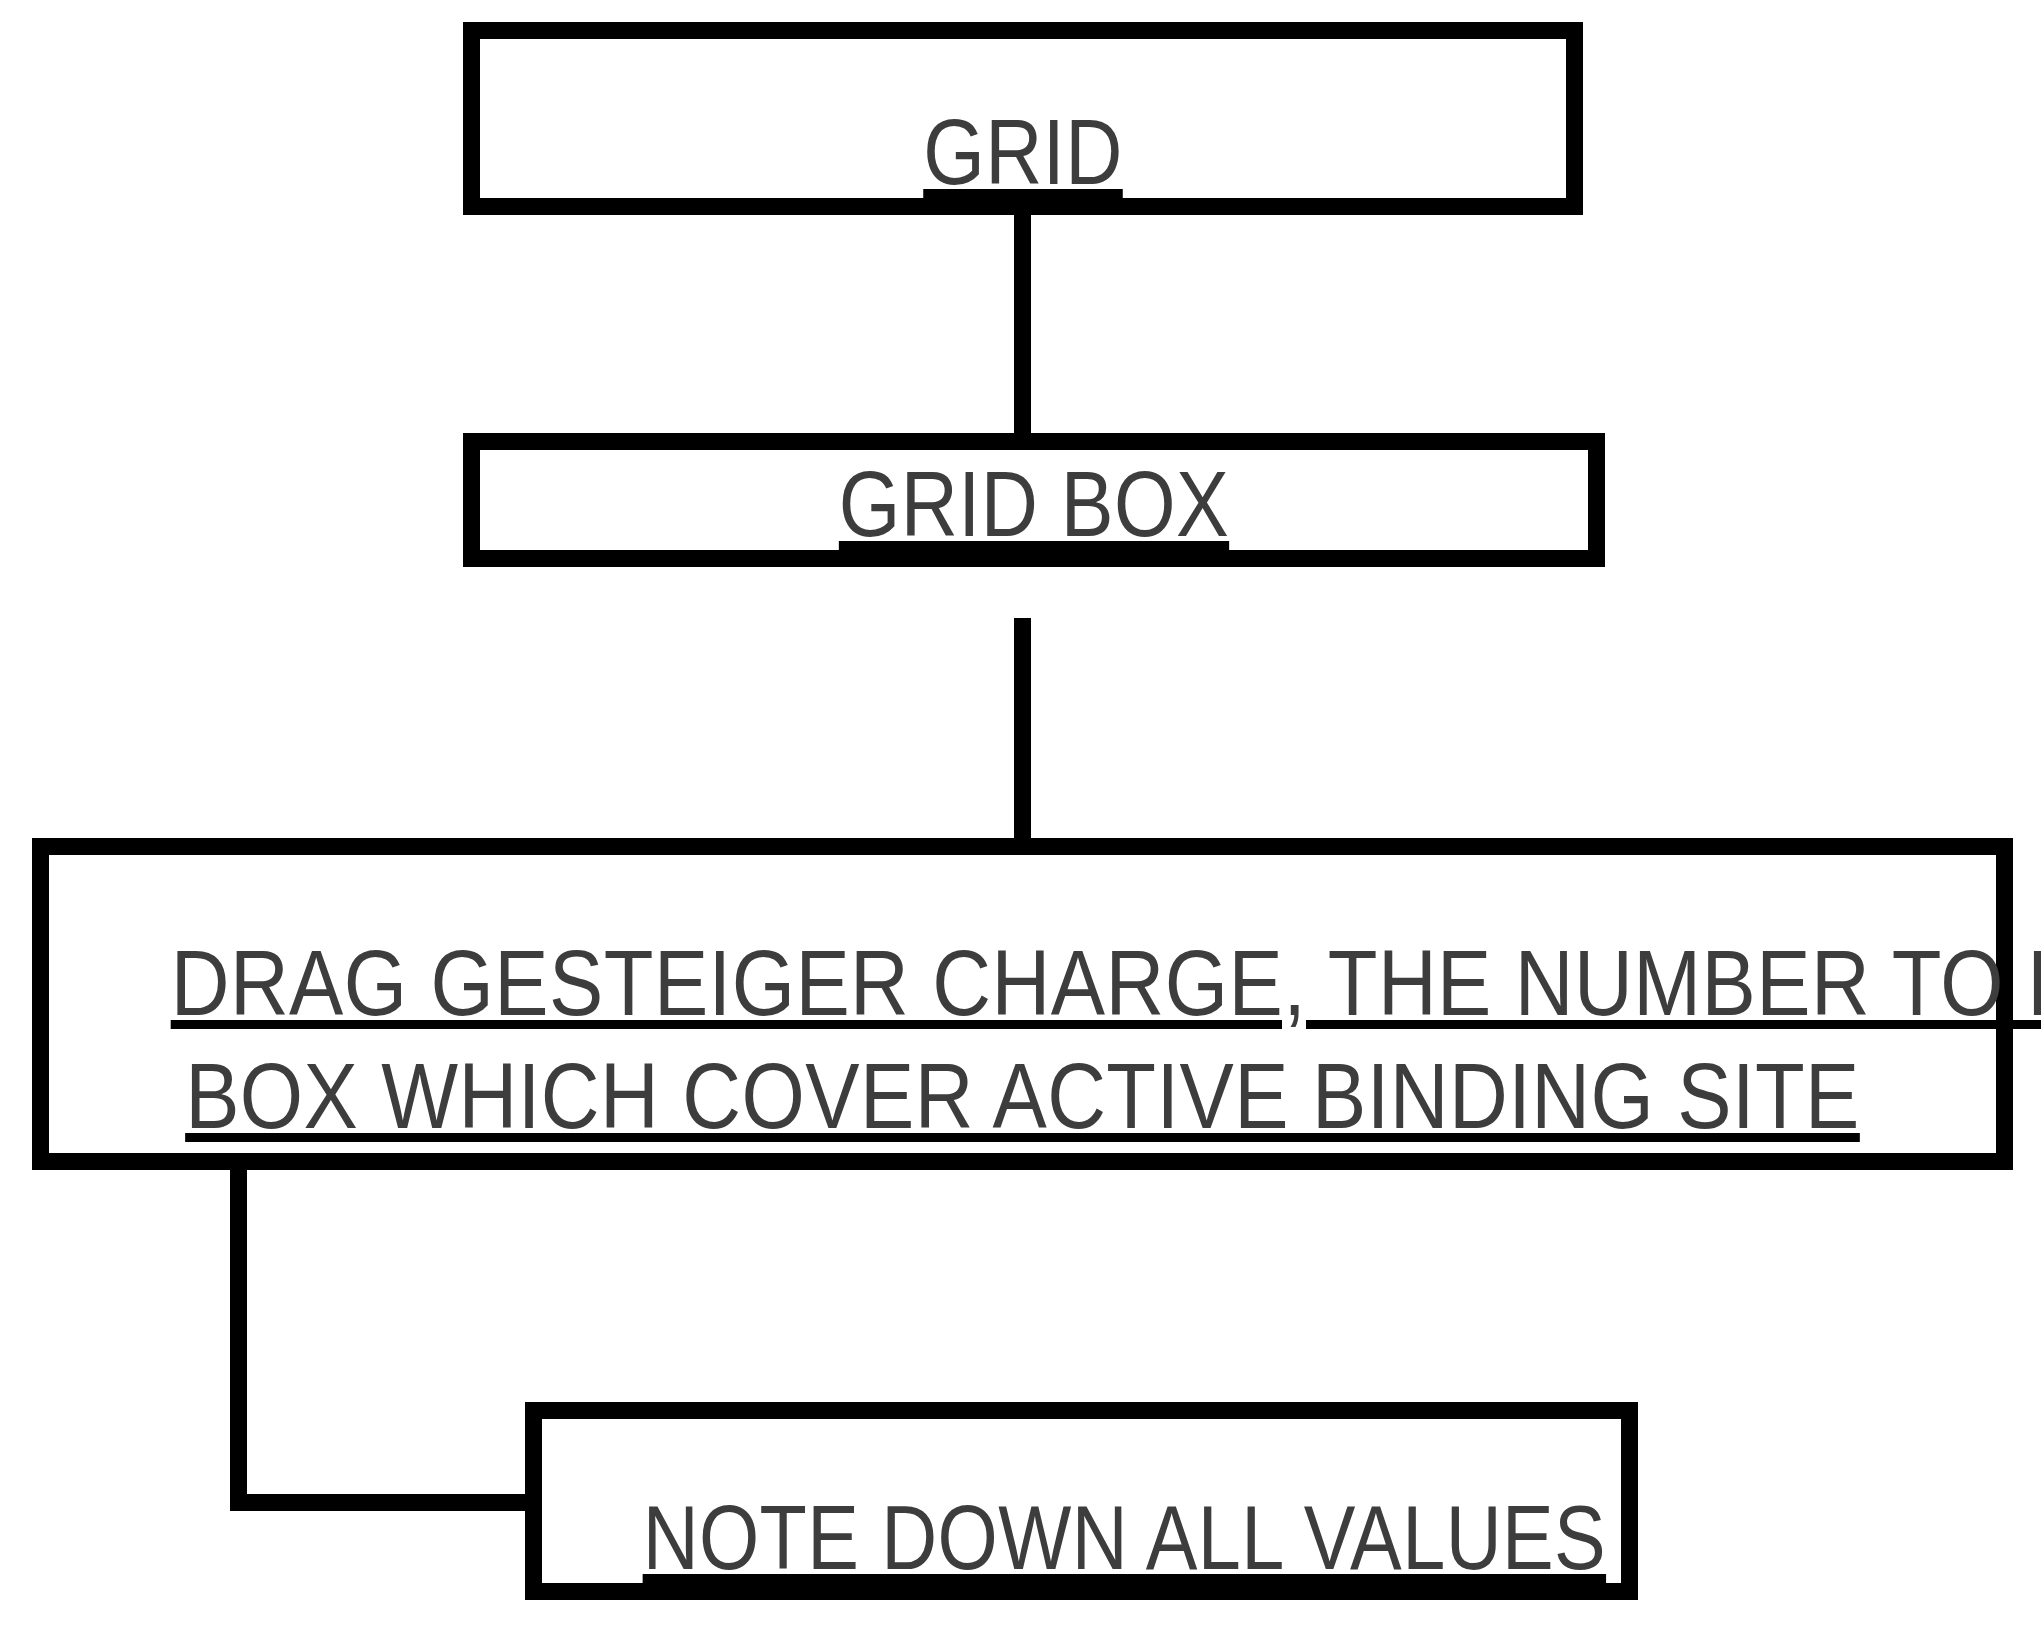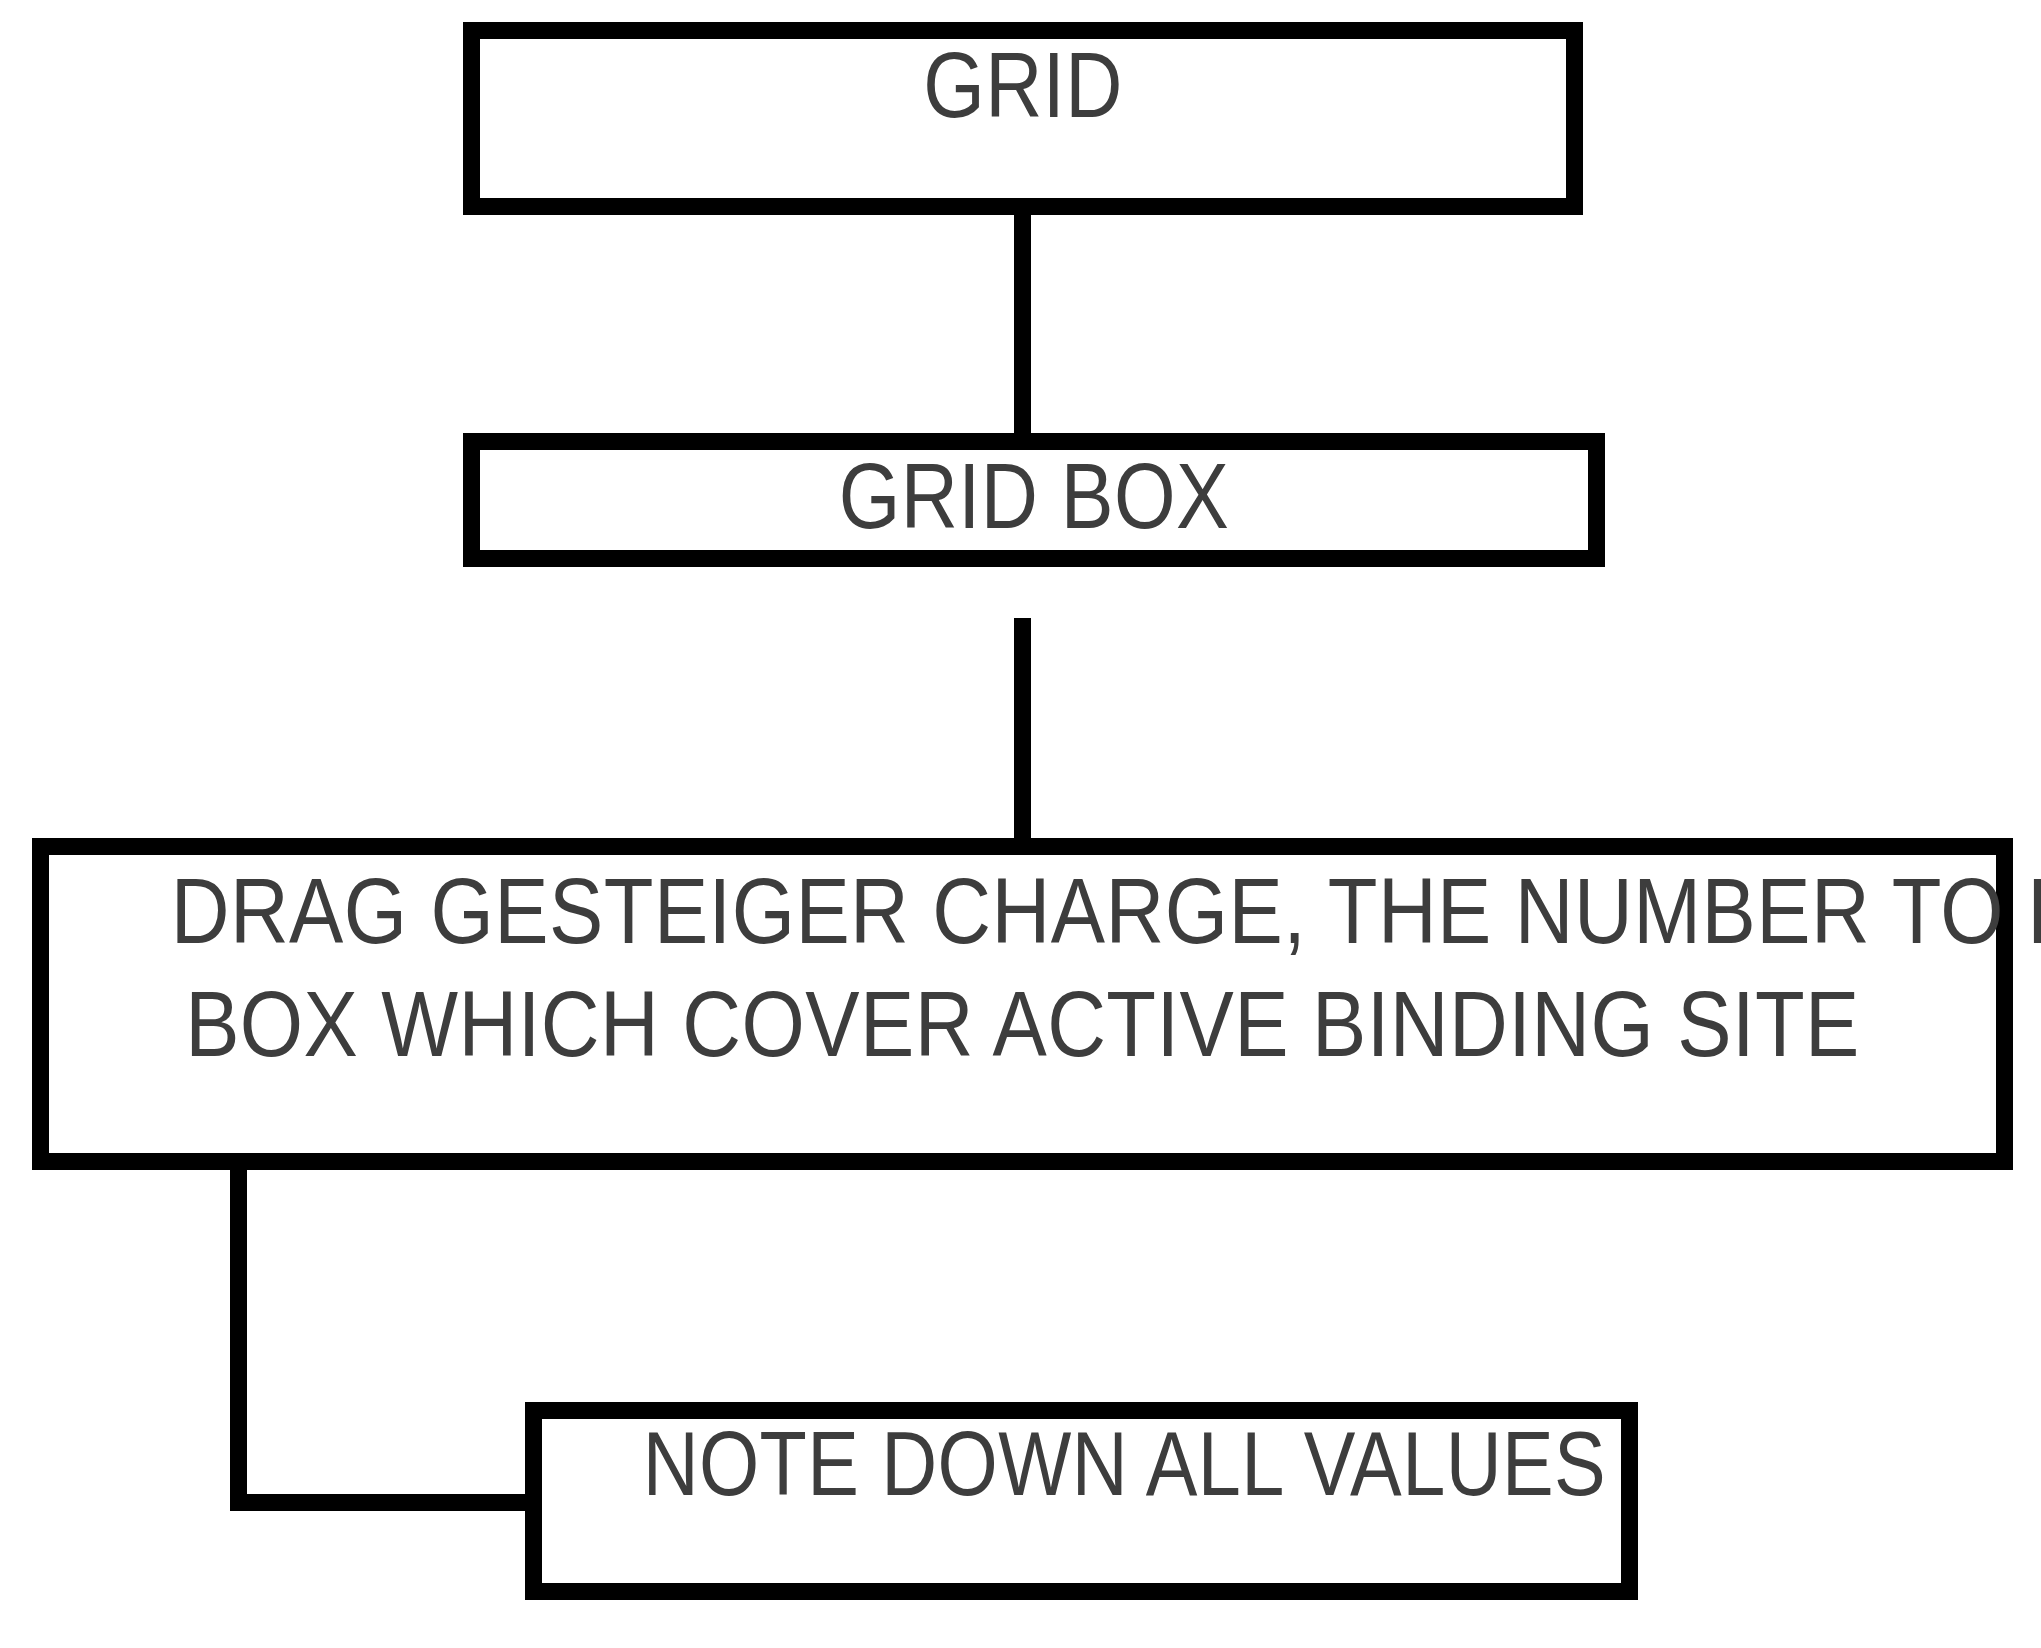--- a/index.html
+++ b/index.html
@@ -18,23 +18,24 @@
     overflow: hidden;
   }
 
   
   .node {
     position: absolute;
     box-sizing: border-box;
     background: #ffffff;
     border: 17px solid #000000;
     display: flex;
-    align-items: flex-start;
+    align-items: flex-end;
     justify-content: center;
     text-align: center;
+    text-decoration: underline;
   }
   .node-label {
     display: block;
     width: 100%;
     color: #3d3d3d;
     font-family: "Liberation Sans", sans-serif;
     font-weight: 400;
     letter-spacing: 0.5px;
     white-space: nowrap;
     transform: scaleX(0.86);

